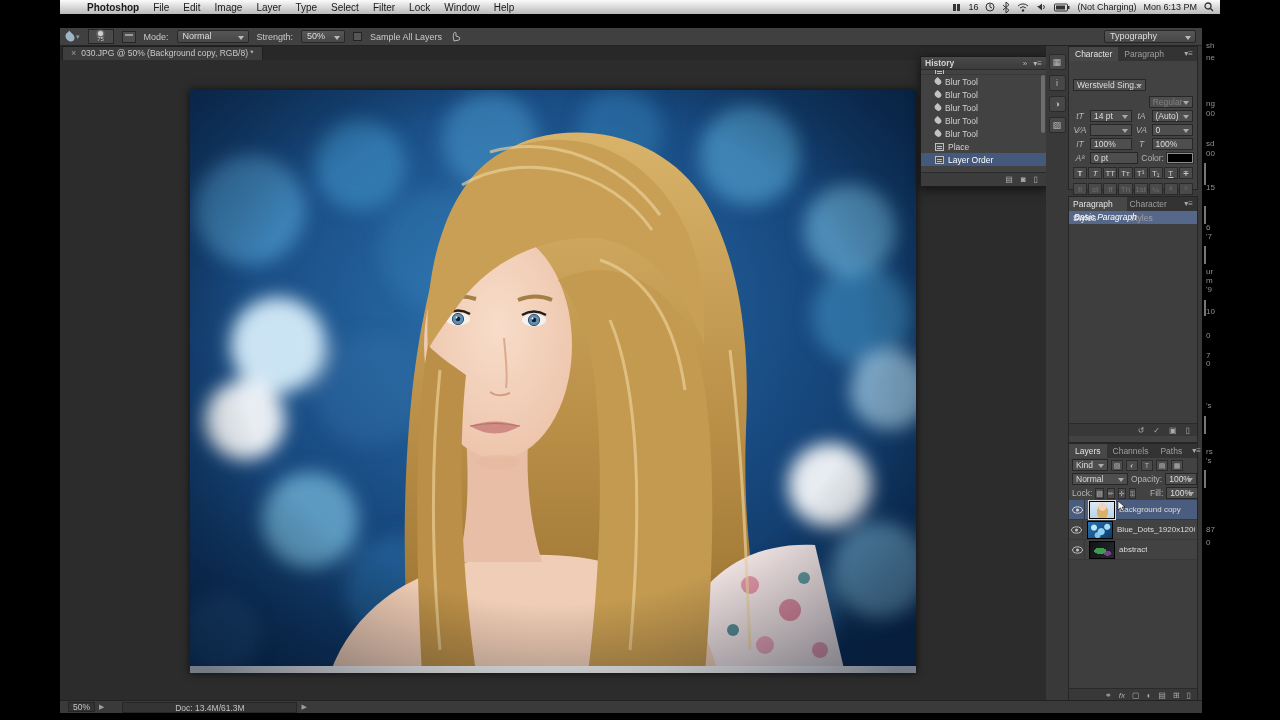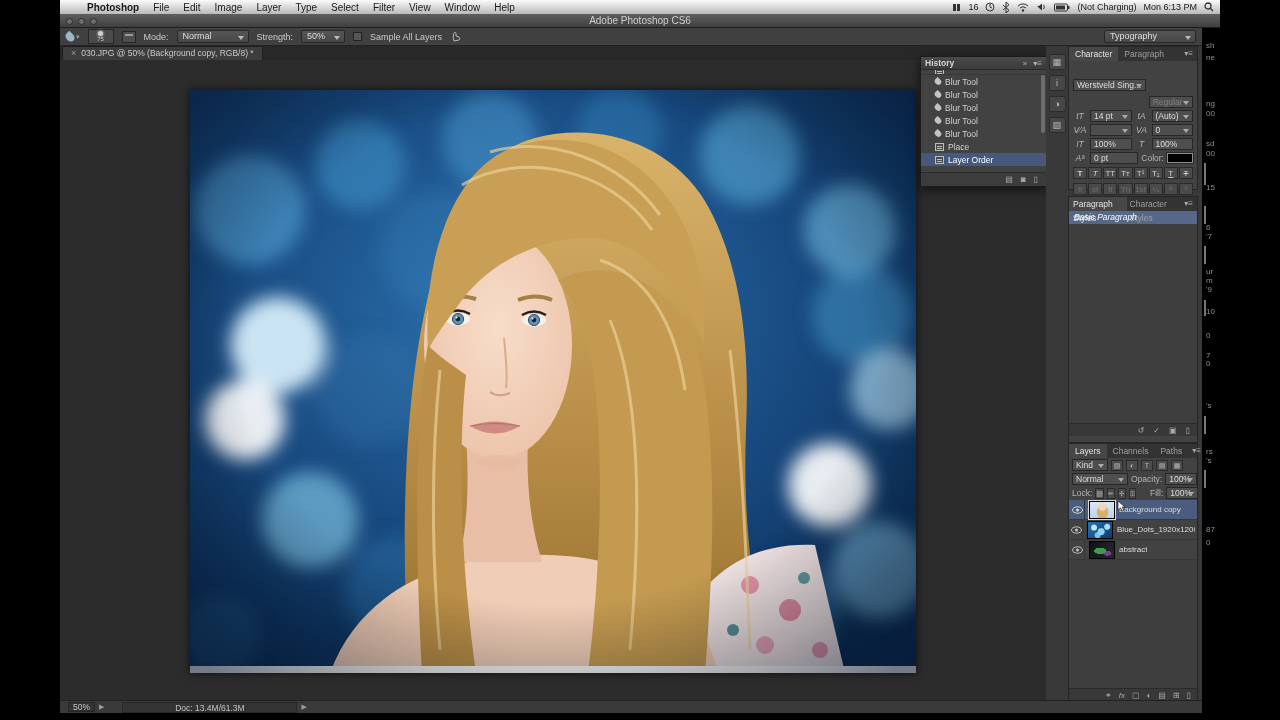--- a/index.html
+++ b/index.html
@@ -162,21 +162,21 @@
   <div id="menubar">
     <span class="mitem"></span>
     <span class="mitem app-name">Photoshop</span>
     <span class="mitem">File</span>
     <span class="mitem">Edit</span>
     <span class="mitem">Image</span>
     <span class="mitem">Layer</span>
     <span class="mitem">Type</span>
     <span class="mitem">Select</span>
     <span class="mitem">Filter</span>
-    <span class="mitem">View</span>
+    <span class="mitem">Lock</span>
     <span class="mitem">Window</span>
     <span class="mitem">Help</span>
     <span id="menu-right">
       <span class="sicon">
         <svg width="9" height="9">
             <rect x="1" y="1" width="3" height="7" fill="#333"></rect>
             <rect x="5" y="1" width="3" height="7" fill="#333"></rect>
           </svg>
       </span>
       <span>16</span>
@@ -215,26 +215,20 @@
       <span>Mon 6:13 PM</span>
       <span class="sicon">
         <svg width="10" height="10">
             <circle cx="4" cy="4" r="3" fill="none" stroke="#333" stroke-width="1.3"></circle>
             <line x1="6.3" y1="6.3" x2="9" y2="9" stroke="#333" stroke-width="1.3"></line>
           </svg>
       </span>
     </span>
   </div>
 
-  <div id="titlebar">
-    <span class="tl" style="left:6px"></span>
-    <span class="tl" style="left:18px"></span>
-    <span class="tl" style="left:30px"></span>
-    <span>Adobe Photoshop CS6</span>
-  </div>
 
   <div id="optionsbar">
     <span class="tool-chip">
         <span class="drop-tool"></span>
         <span style="font-size:7px;color:#999">▾</span>
       </span>
     <span class="brush-preset">
       <span class="brush-dot"></span>
       <span class="brush-num">75</span>
     </span>

